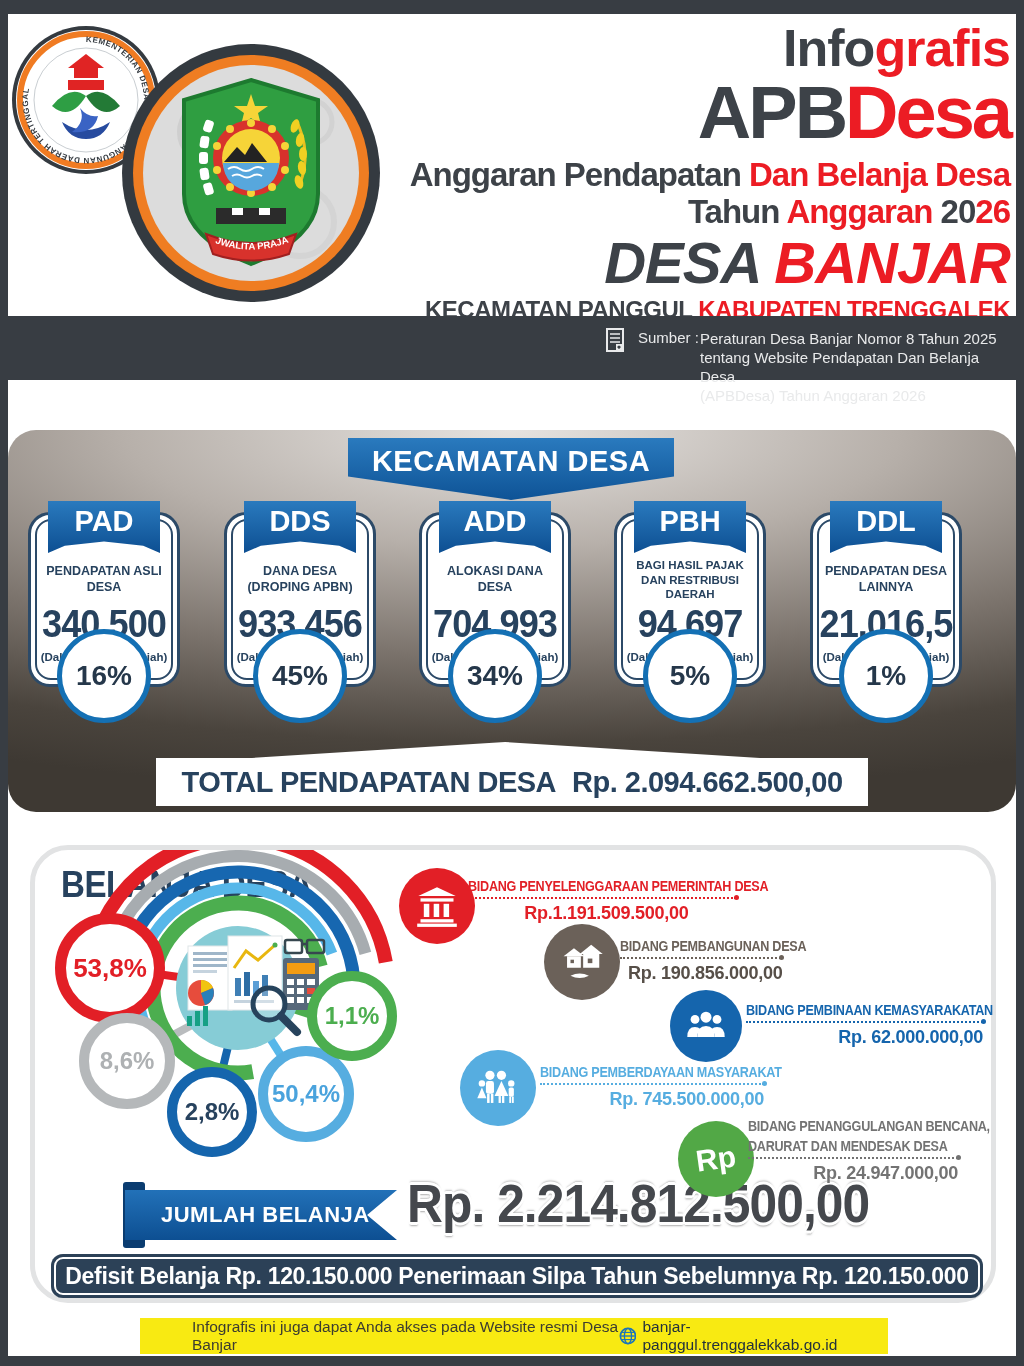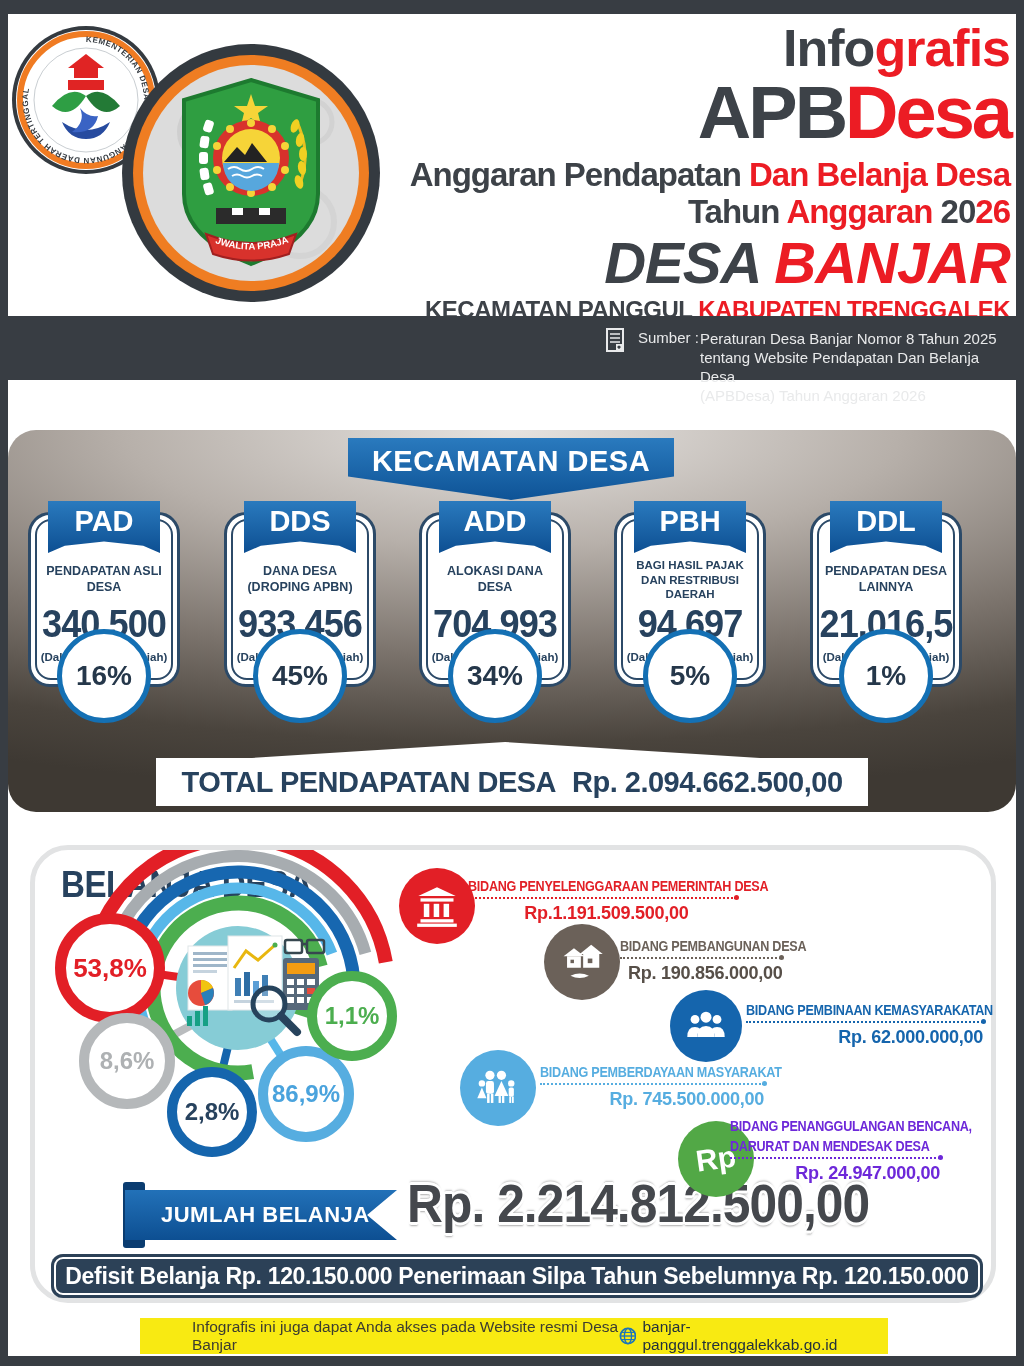--- a/index.html
+++ b/index.html
@@ -291,21 +291,21 @@
               <rect x="272" y="147" width="8" height="6"></rect>
         </g>
         <circle cx="234" cy="154" r="16" fill="rgba(255,255,255,0.25)" stroke="#27435c" stroke-width="5"></circle>
         <line x1="246" y1="166" x2="262" y2="182" stroke="#27435c" stroke-width="8" stroke-linecap="round"></line>
       </g>
     </svg>
 
     <div class="slice" style="left:20px;top:63px;width:110px;height:110px;border:11px solid #e21f26;color:#e21f26;font-size:26px">53,8%</div>
     <div class="slice" style="left:44px;top:163px;width:96px;height:96px;border:10px solid #b5b8ba;color:#aeb1b3;font-size:24px">8,6%</div>
     <div class="slice" style="left:132px;top:217px;width:90px;height:90px;border:10px solid #1565ad;color:#27425e;font-size:24px">2,8%</div>
-    <div class="slice" style="left:223px;top:196px;width:96px;height:96px;border:10px solid #56ade0;color:#4aa3dd;font-size:24px">86,9%</div>
+    <div class="slice" style="left:223px;top:196px;width:96px;height:96px;border:10px solid #56ade0;color:#4aa3dd;font-size:24px">50,4%</div>
     <div class="slice" style="left:272px;top:121px;width:90px;height:90px;border:10px solid #4cae4f;color:#4cae4f;font-size:24px">1,1%</div>
 
     <div class="cat-icon" style="left:364px;top:18px;width:76px;height:76px;background:#e21f26">
       <svg width="44" height="44" viewBox="0 0 40 40" fill="#ffffff">
         <polygon points="20,3 37,11 3,11"></polygon>
         <rect x="5" y="13" width="30" height="3"></rect>
         <rect x="8" y="18" width="5" height="12"></rect>
             <rect x="17" y="18" width="5" height="12"></rect>
             <rect x="26" y="18" width="5" height="12"></rect>
         <rect x="5" y="32" width="30" height="3"></rect>
@@ -371,21 +371,21 @@
     </div>
     <div class="cat" style="left:505px;top:214px;width:224px;color:#56ade0">
       <div class="cat-title">BIDANG PEMBERDAYAAN MASYARAKAT</div>
       <div class="cat-leader"></div>
       <div class="cat-amount">Rp. 745.500.000,00</div>
     </div>
 
     <div class="cat-icon" style="left:643px;top:271px;width:76px;height:76px;background:#52a846">
       <span style="color:#fff;font-size:30px;font-weight:bold;transform:rotate(-8deg);display:inline-block">Rp</span>
     </div>
-    <div class="cat" style="left:695px;top:268px;width:210px;color:#6d28d9">
+    <div class="cat" style="left:713px;top:268px;width:210px;color:#737373">
       <div class="cat-title">BIDANG PENANGGULANGAN BENCANA,</div>
       <div class="cat-title" style="margin-top:4px">DARURAT DAN MENDESAK DESA</div>
       <div class="cat-leader"></div>
       <div class="cat-amount">Rp. 24.947.000,00</div>
     </div>
 
     <div class="jfold"></div>
     <div class="jumlah">JUMLAH BELANJA</div>
     <div class="jumlah-value">Rp. 2.214.812.500,00</div>
     <div class="defisit">Defisit Belanja Rp. 120.150.000 Penerimaan Silpa Tahun Sebelumnya Rp. 120.150.000</div>

